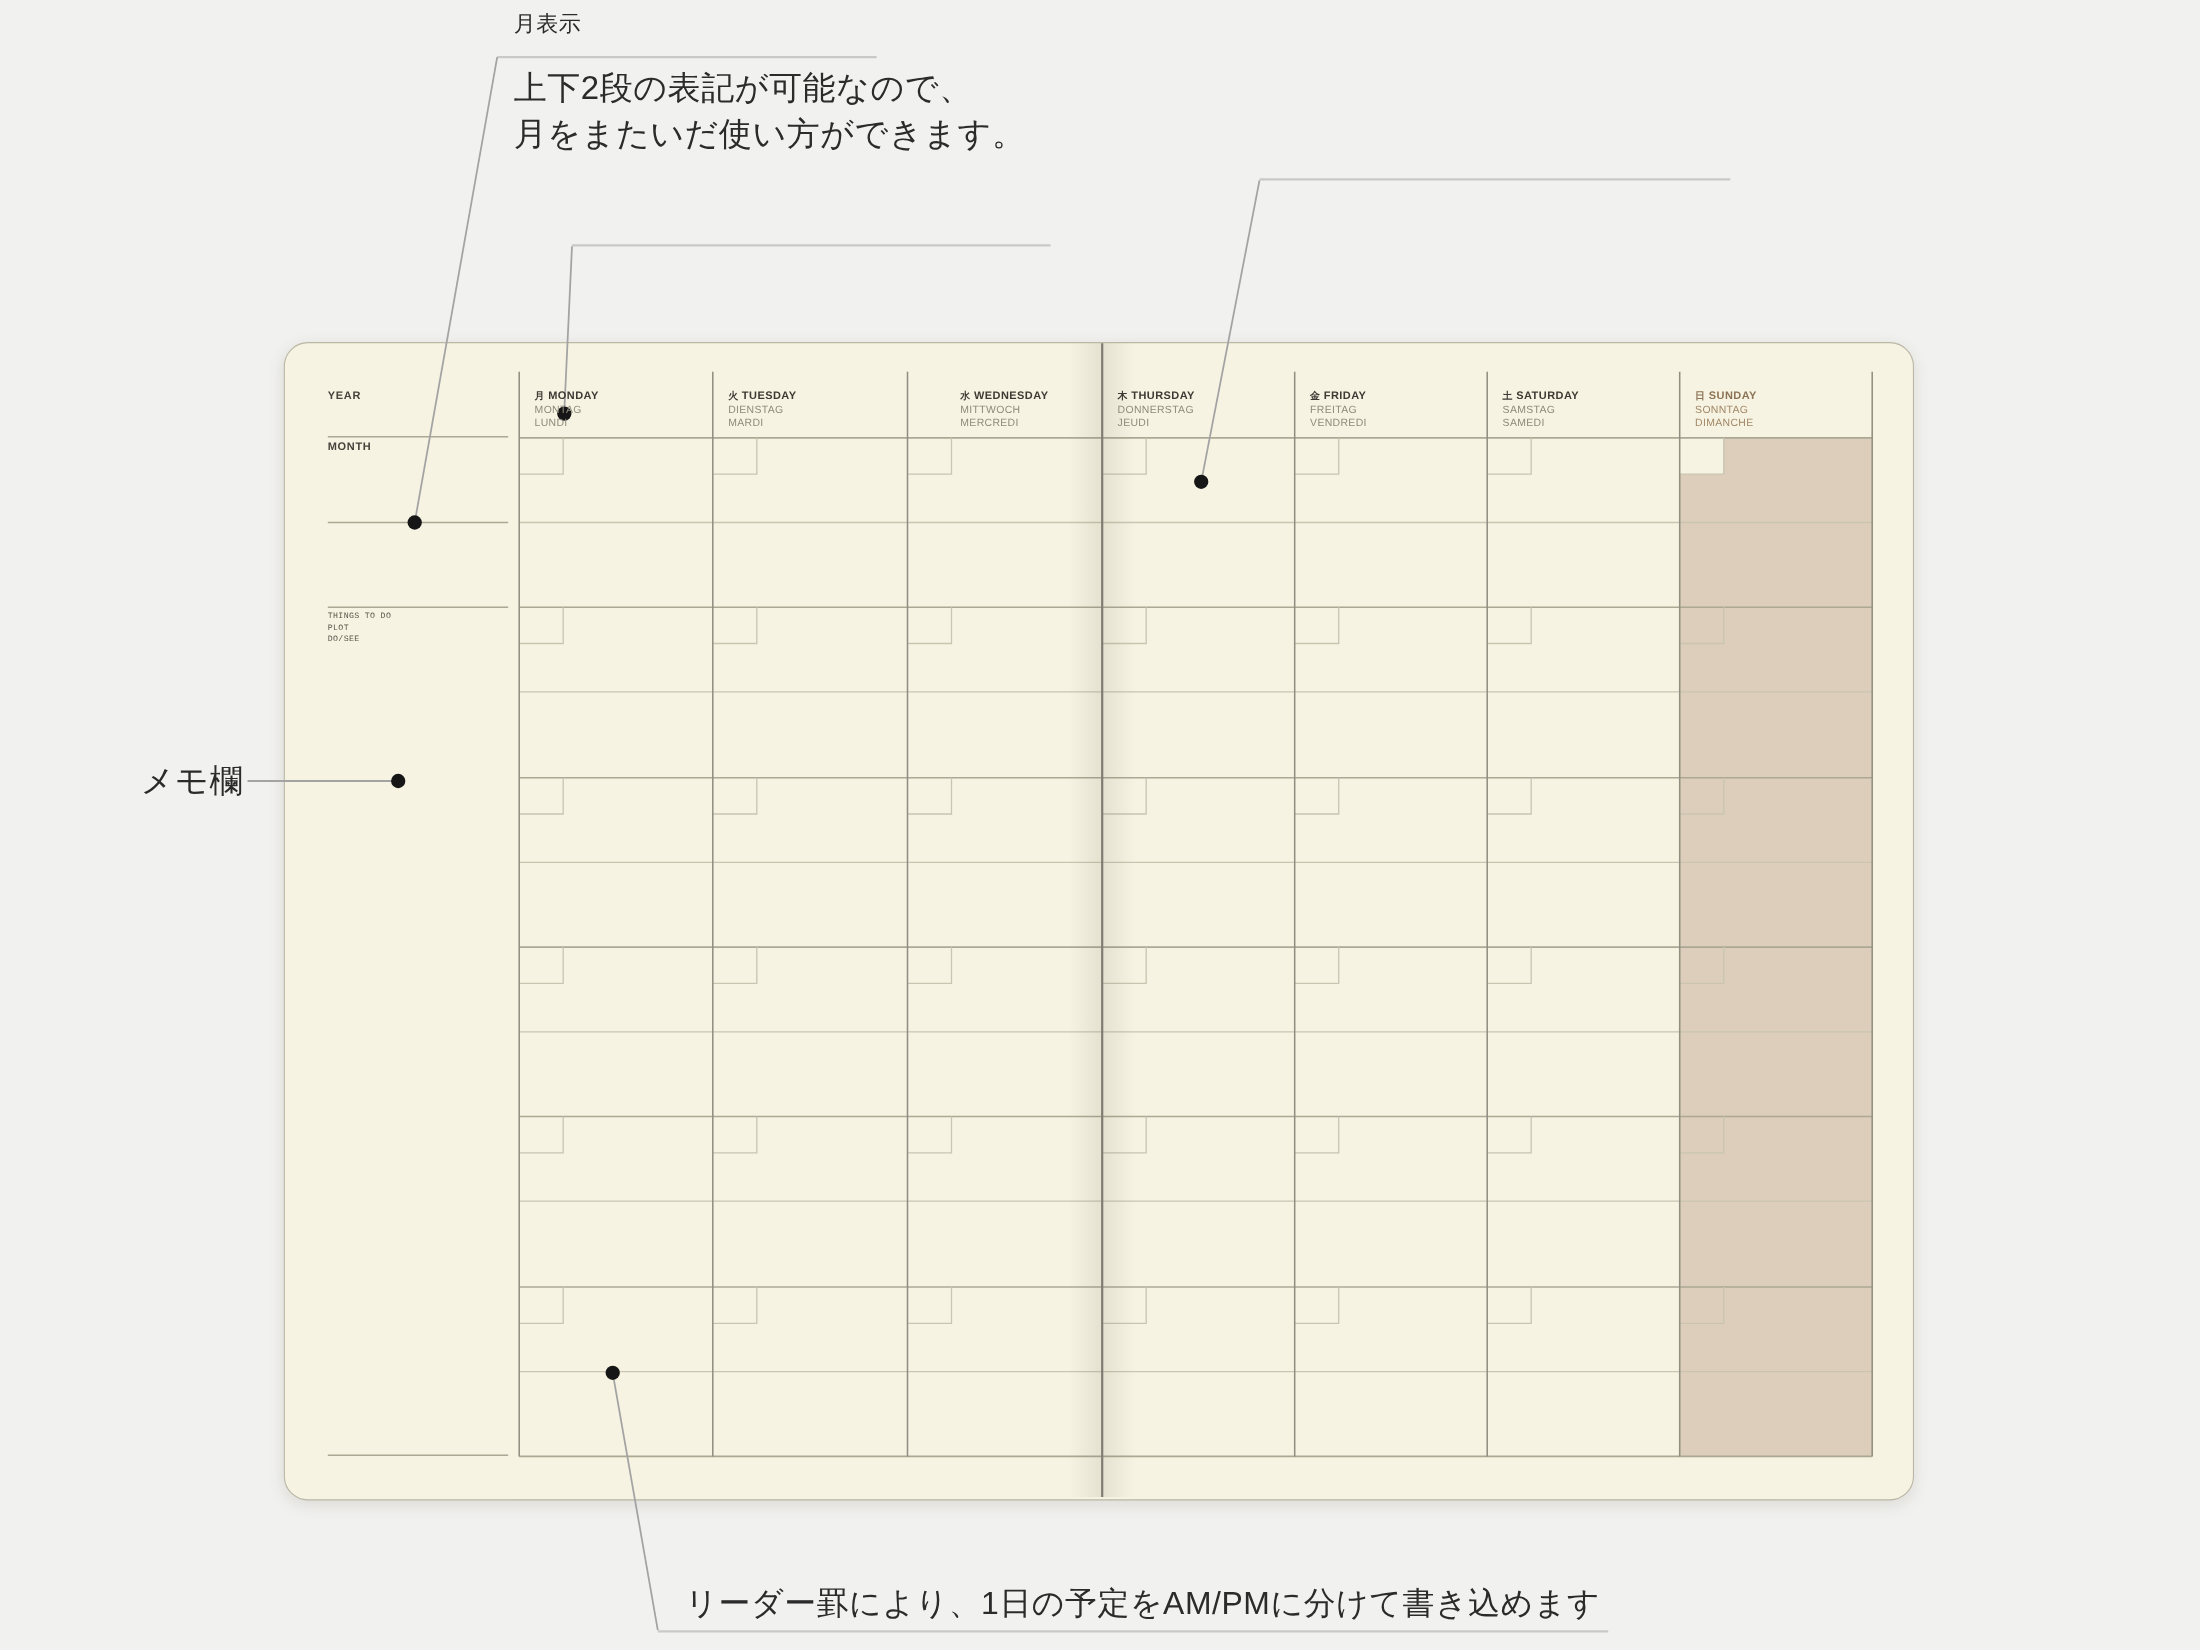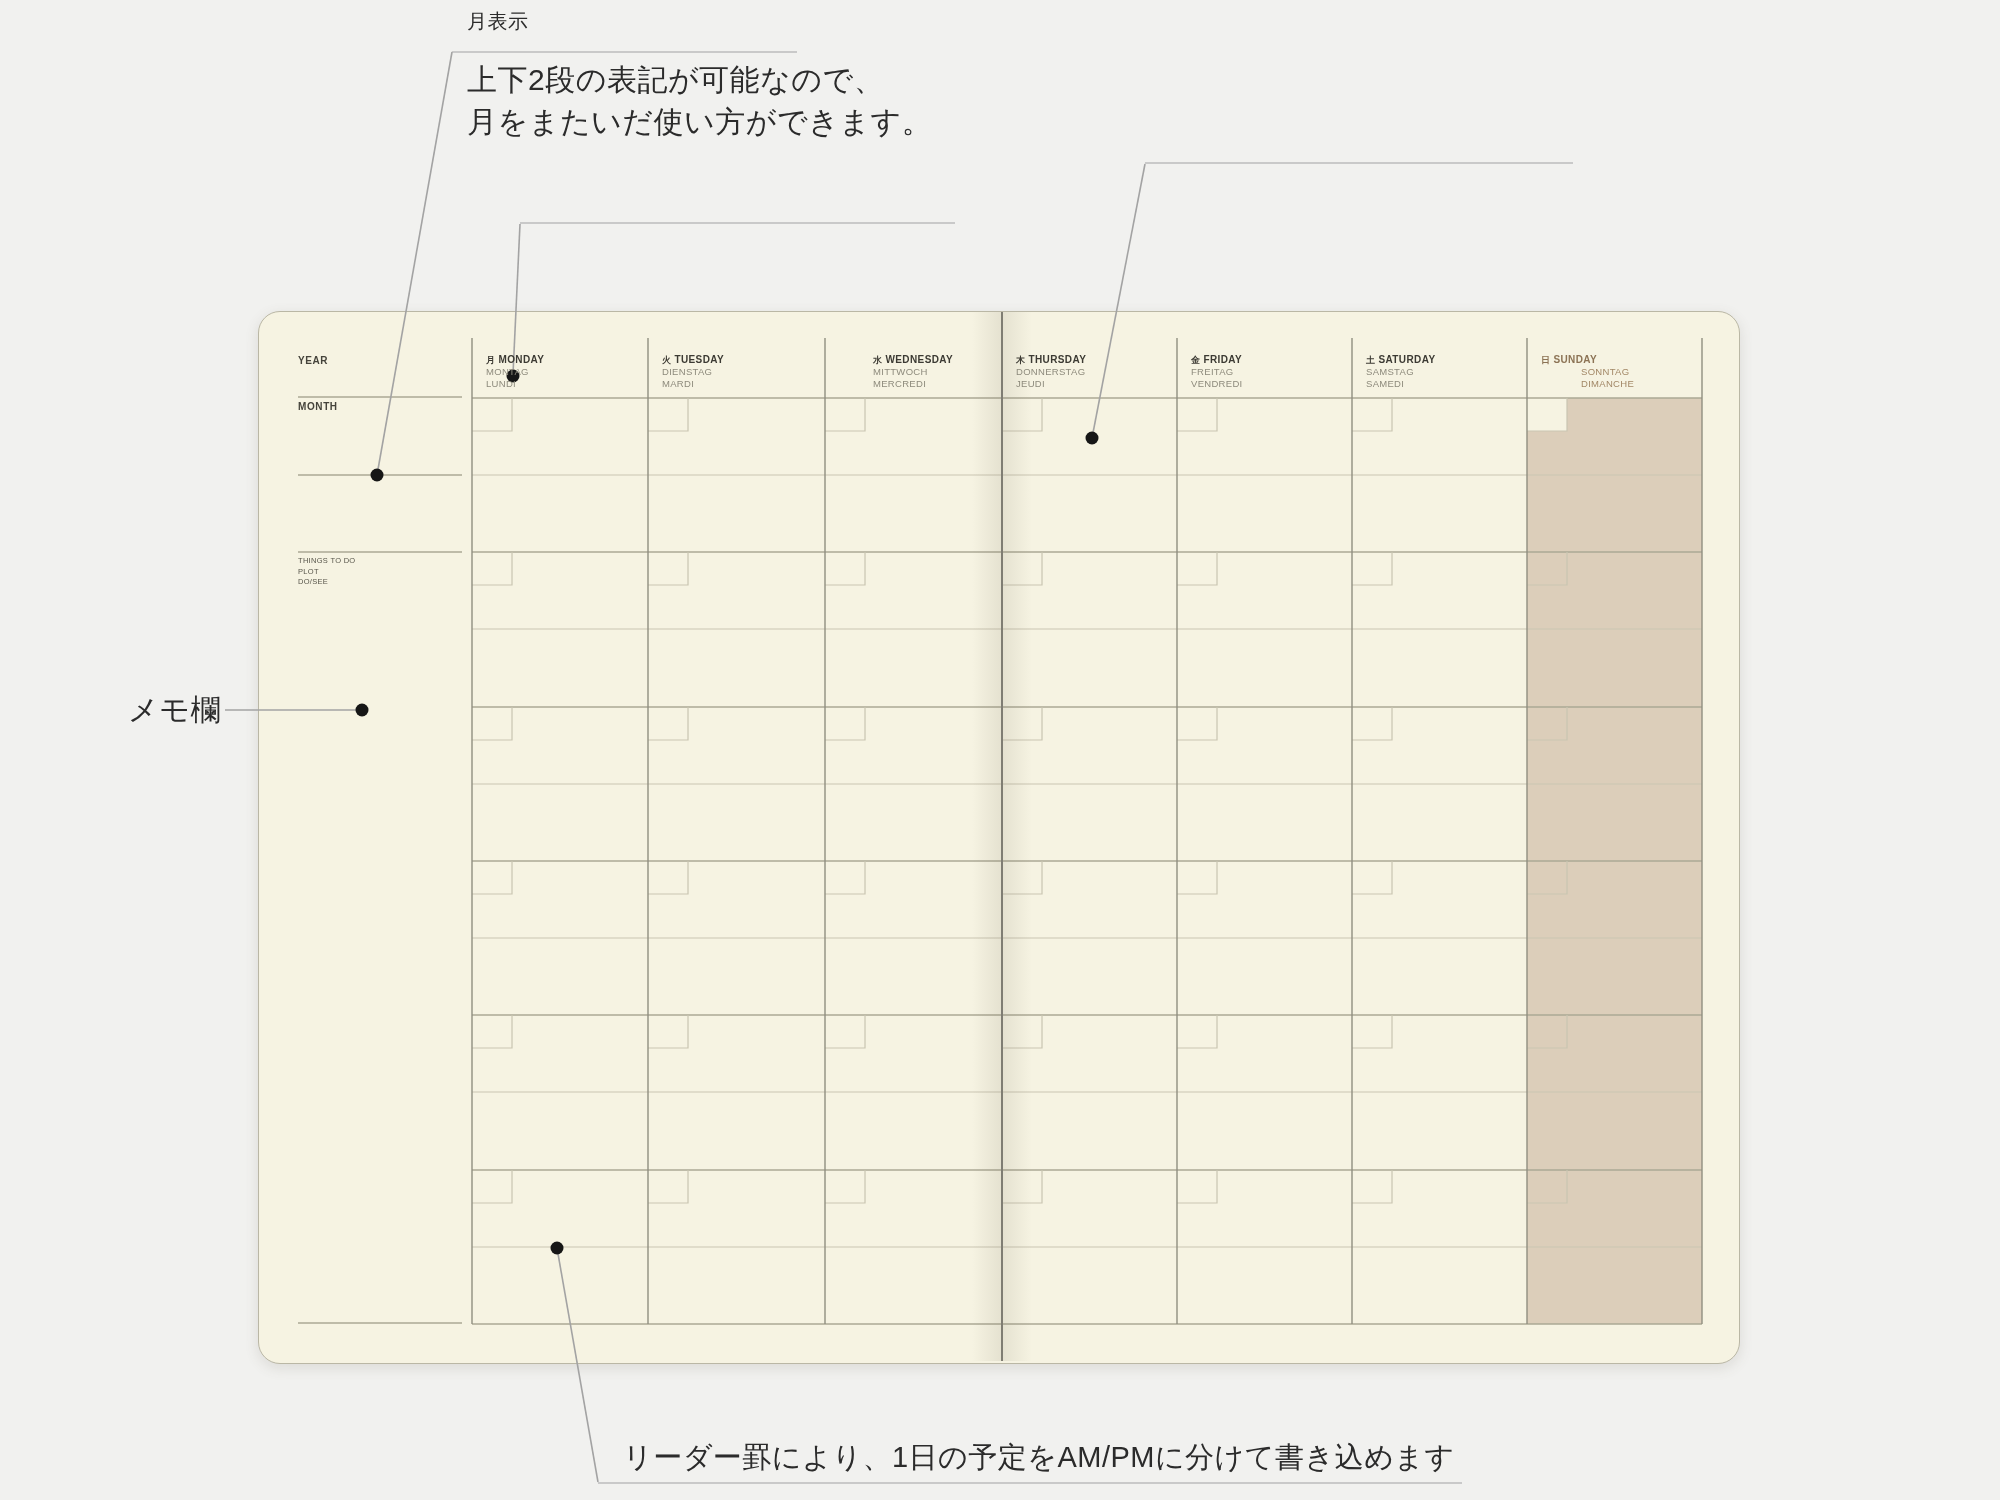--- a/index.html
+++ b/index.html
@@ -7,24 +7,24 @@
   .canvas{position:relative;width:2000px;height:1500px;background:#f1f1ef;overflow:hidden;}
   .page{position:absolute;left:258px;top:311px;width:1480px;height:1051px;background:#f6f3e2;
         border:1px solid #bab7a5;border-radius:22px;box-shadow:0 4px 14px rgba(90,85,70,.14);}
   svg.overlay{position:absolute;left:0;top:0;pointer-events:none;}
   
   .day-head{position:absolute;top:354px;width:160px;color:#3c3a33;}
   .day-head .d1{font-size:10px;font-weight:bold;letter-spacing:.4px;line-height:12px;white-space:nowrap;}
   .day-head .d1 .kj{font-size:9px;font-weight:bold;margin-right:3px;}
   .day-head .d2{font-size:9.5px;letter-spacing:.3px;line-height:11.5px;color:#8d8a7c;white-space:nowrap;}
   .day-head.sun{color:#8c7355;}
-  .day-head.sun .d2{color:#a28766;margin-left:40px;}
+  .day-head.sun .d2{color:#a28766;}
   
   .side-label{position:absolute;font-size:10px;font-weight:bold;letter-spacing:.6px;color:#45433b;white-space:nowrap;text-align:right;}
-  .todo{position:absolute;font-size:7.5px;letter-spacing:.3px;line-height:10.5px;color:#57554a;}
+  .todo{position:absolute;font-size:7.5px;letter-spacing:.3px;line-height:10.5px;color:#57554a;font-family:Liberation Mono, monospace;}
   
   .ann{position:absolute;font-size:30px;color:#2b2b2b;white-space:nowrap;letter-spacing:.5px;}
   .ann-title{font-size:20px;}
   .ann-sm{font-size:28px;}
   .ann-am{font-size:29px;}
 </style>
 </head>
 <body>
 
 <div class="canvas" style="background: rgb(241, 241, 239);">

